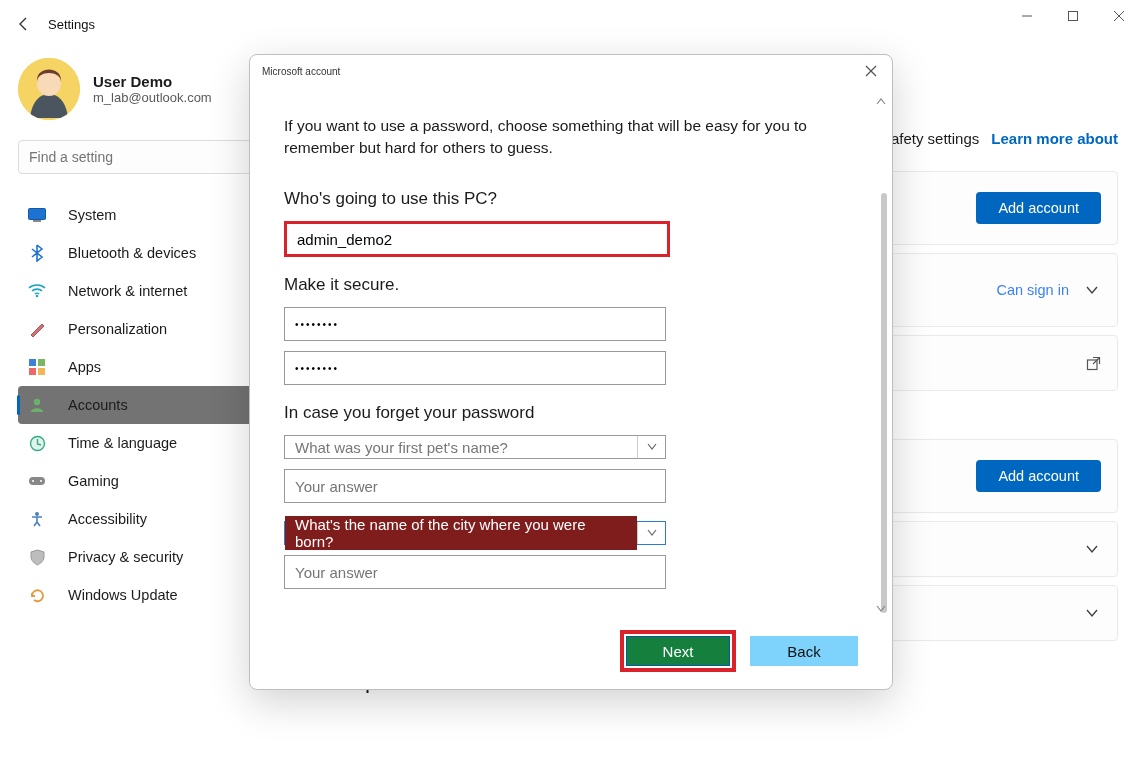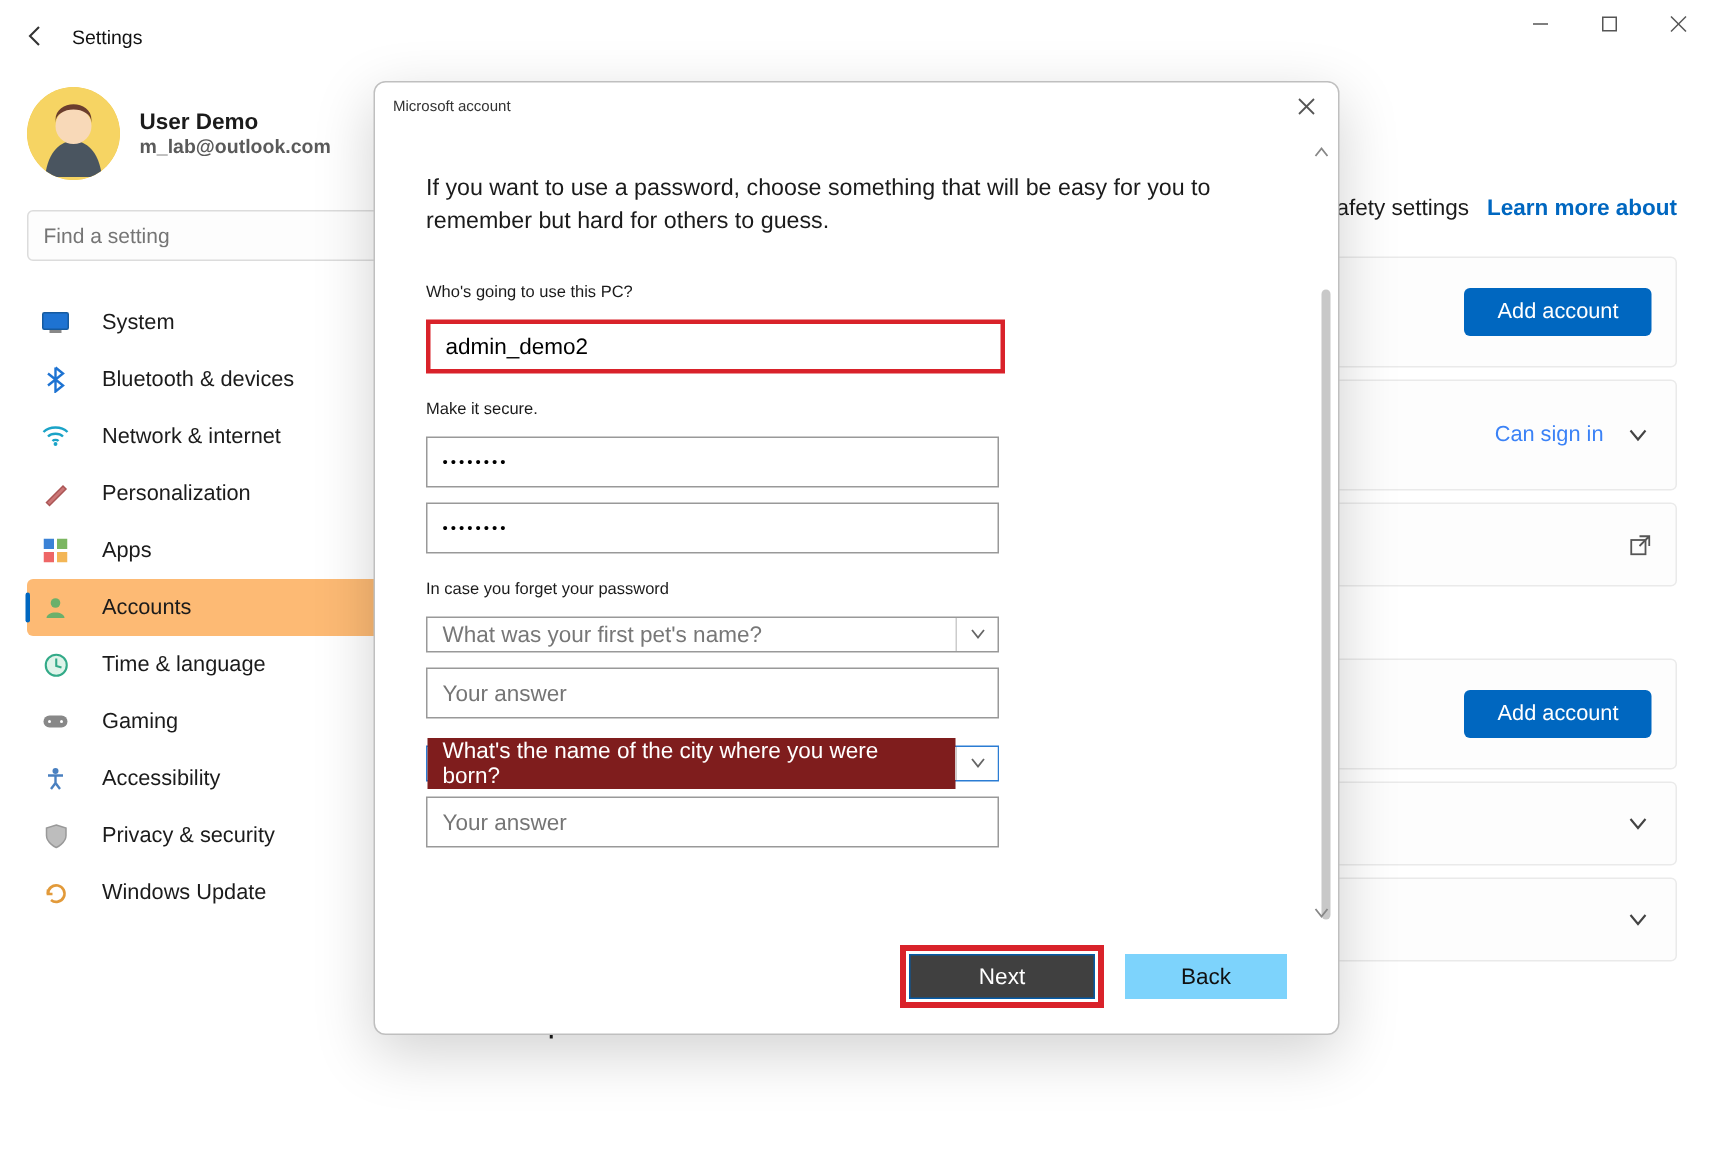--- a/index.html
+++ b/index.html
@@ -7,28 +7,28 @@
   
   .titlebar { position: absolute; top: 0; left: 0; right: 0; height: 48px; display: flex; align-items: center; }
   .back-btn { width: 48px; height: 48px; display:flex; align-items:center; justify-content:center; cursor:pointer; }
   .title { font-size: 13px; color: #111; }
   .win-controls { position: absolute; right: 0; top: 0; display: flex; }
   .win-btn { width: 46px; height: 32px; display:flex; align-items:center; justify-content:center; cursor:pointer; color:#555; }
   
   .user-area { position:absolute; left:18px; top:58px; display:flex; align-items:center; gap:13px; }
   .avatar { width:62px; height:62px; border-radius:50%; background: radial-gradient(circle at 50% 45%, #fce27a 0 55%, #f2c94c 56% 100%); display:flex; align-items:center; justify-content:center; overflow:hidden; }
   .user-name { font-weight:600; font-size:15px; }
-  .user-email { font-size:13px; color:#5a5a5a;font-weight:bold; }
+  .user-email { font-size:13px; color:#5a5a5a; }
   
   .search { position:absolute; left:18px; top:140px; width:298px; height:34px; border:1px solid #dcdcdc; border-radius:4px; background:#fdfdfd; display:flex; align-items:center; padding:0 10px; }
   .search input { border:none; outline:none; width:100%; font-size:14px; background:transparent; color:#333; }
   
   .sidebar { position:absolute; left:18px; top:196px; width:298px; }
   .nav-item { height:38px; display:flex; align-items:center; gap:22px; padding:0 10px; border-radius:4px; font-size:14.5px; cursor:pointer; position:relative; }
-  .nav-item.selected { background:#fdba74;text-align:right; }
+  .nav-item.selected { background:#737373;text-align:right; }
   .nav-item.selected::before { content:""; position:absolute; left:-1px; top:9px; bottom:9px; width:3px; background:#0067c0; border-radius:2px; }
   .nav-icon { width:18px; height:18px; display:flex; align-items:center; justify-content:center; }
   
   .main-col { position:absolute; left:330px; top:130px; right:24px; }
   .safety-row { display:flex; justify-content:flex-end; gap:12px; font-size:15px; margin-bottom:24px; }
   .safety-link { color:#0067c0; font-weight:600; cursor:pointer; }
   .card { background:#fdfdfd; border:1px solid #eaeaea; border-radius:4px; height:66px; display:flex; align-items:center; justify-content:flex-end; padding:0 16px; margin-bottom:8px; }
   .card.tall { height:74px; }
   .card.low { height:56px; }
   .btn-primary { background:#0067c0; color:#fff; border:none; border-radius:4px; padding:8px 22px; font-size:14.5px; cursor:pointer; }
@@ -36,36 +36,36 @@
   .chev { width:18px; height:18px; display:flex; align-items:center; justify-content:center; color:#444; cursor:pointer; }
   .open-icon { width:16px; height:16px; display:flex; align-items:center; justify-content:center; color:#444; cursor:pointer; }
   .gap { height:40px; }
   .kiosk { margin-top:36px; margin-left:0; font-size:14.5px; font-weight:600; }
   
   .modal { position:absolute; left:249px; top:54px; width:644px; height:636px; background:#fff; border:1px solid #bfbfbf; border-radius:8px; box-shadow:0 12px 40px rgba(0,0,0,0.18); display:flex; flex-direction:column; }
   .modal-title { height:32px; display:flex; align-items:center; padding:0 12px; font-size:10px; color:#333; position:relative; }
   .modal-close { position:absolute; right:6px; top:4px; width:30px; height:24px; display:flex; align-items:center; justify-content:center; cursor:pointer; color:#555; }
   .modal-body { position:relative; flex:1; padding:28px 34px 10px 34px; overflow:hidden; }
   .modal-body .intro { font-size:15.5px; line-height:22px; margin-bottom:30px; }
-  .mlabel { font-size:11px; margin-bottom:12px; }
+  .mlabel { font-size:17px; margin-bottom:12px; }
   .minput { width:382px; height:34px; border:1px solid #999; padding:0 10px; font-size:15px; background:#fff; outline:none; }
   .minput.red { border:3px solid #d9222a; width:386px; height:36px; }
   .msel { width:382px; height:24px; border:1px solid #999; font-size:15px; display:flex; align-items:center; position:relative; }
   .msel-text { flex:1; padding:0 10px; color:#777; }
   .msel-caret { width:28px; height:100%; border-left:1px solid #ccc; display:flex; align-items:center; justify-content:center; color:#555; cursor:pointer; }
   .msel.active .msel-text { background:#7f1d1d; color:#fff; }
   .msel.active { border-color:#2b7cd3; }
   .block { margin-bottom:18px; }
   .block.tight { margin-bottom:10px; }
   .modal-scroll { position:absolute; right:3px; top:6px; width:16px; bottom:6px; background:transparent; }
   .scroll-arrow { width:16px; height:16px; display:flex; align-items:center; justify-content:center; color:#888; }
   .scroll-thumb { position:absolute; right:2px; top:100px; width:6px; height:420px; background:#c8c8c8; border-radius:3px; }
   .modal-footer { height:66px; display:flex; align-items:center; justify-content:flex-end; gap:14px; padding:0 34px 10px 0; }
   .btn-next-wrap { border:4px solid #d9222a; padding:2px; }
-  .btn-next { background:#404040; color:#fff; border:1px solid #045aa6; width:124px; height:30px; font-size:15px; cursor:pointer; }
+  .btn-next { background:#15803d; color:#fff; border:1px solid #045aa6; width:104px; height:30px; font-size:15px; cursor:pointer; }
   .btn-back { background:#7dd3fc; color:#111; border:none; width:108px; height:30px; font-size:15px; cursor:pointer; }
   svg { display:block; }
 </style>
 </head>
 <body>
 
 <div class="titlebar">
   <div class="back-btn">
     <svg width="16" height="16" viewBox="0 0 16 16">
         <path d="M10 2 L4 8 L10 14" stroke="#333" stroke-width="1.4" fill="none"></path>

